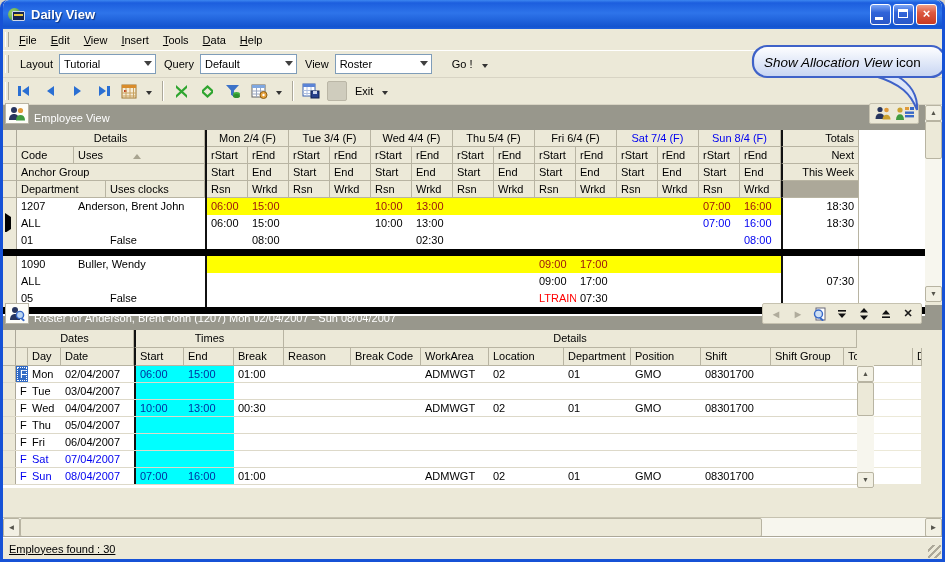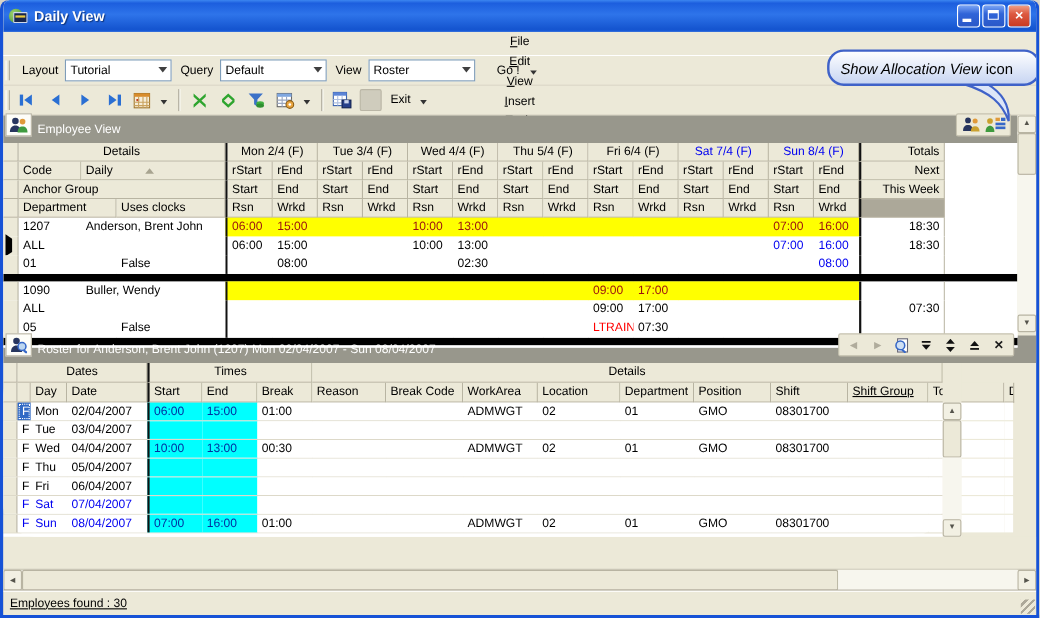--- a/index.html
+++ b/index.html
@@ -14,21 +14,21 @@
   .appico{width:18px;height:16px;position:relative;}
   .appico .globe{position:absolute;left:0;top:1px;width:13px;height:13px;border-radius:50%;background:radial-gradient(circle at 35% 35%,#9fd470,#3f8f2e);}
   .appico .scr{position:absolute;left:4px;top:4px;width:13px;height:10px;background:#17264f;border:1px solid #cfd8ea;border-radius:1px;}
   .appico .scr i{display:block;margin:2px 1px 0 1px;height:2px;background:#e8c93f;}
   .winbtn{width:21px;height:21px;margin-left:2px;border:1px solid #fff;border-radius:3px;position:relative;
     background:linear-gradient(180deg,#7ba5f5 0%,#3064d8 40%,#2a58c8 100%);}
   .winbtn.close{background:linear-gradient(180deg,#f0a086 0%,#dd5941 40%,#c83a22 100%);color:#fff;font-weight:bold;font-size:13px;text-align:center;line-height:18px;}
   .winbtn .minbar{position:absolute;left:4px;bottom:4px;width:8px;height:3px;background:#fff;}
   .winbtn .maxbox{position:absolute;left:4px;top:4px;width:10px;height:9px;border:1px solid #fff;border-top:3px solid #fff;}
   
-  .menubar{height:22px;display:flex;align-items:center;background:#ECE9D8;border-bottom:1px solid #fff;flex-direction:column;}
+  .menubar{height:22px;display:flex;align-items:center;background:#ECE9D8;border-bottom:1px solid #fff;}
   .grip{width:4px;height:70%;margin:0 3px 0 2px;border-left:1px solid #fff;border-right:1px solid #aca899;}
   .mitem{padding:3px 7px;cursor:default;}
   .mitem::first-letter{text-decoration:underline;}
   .toolbar{height:27px;display:flex;align-items:center;background:#ECE9D8;border-bottom:1px solid #d8d4c4;}
   .tlabel{margin:0 6px 0 8px;}
   .combo{width:97px;height:20px;background:#fff;border:1px solid #7f9db9;display:flex;align-items:center;padding-left:4px;position:relative;}
   .combo .arr{position:absolute;right:3px;top:6px;width:0;height:0;border:4px solid transparent;border-top:5px solid #404040;}
   .gobtn{margin-left:14px;padding:2px 6px;}
   .chev{margin:6px 6px 0 4px;width:0;height:0;border:3px solid transparent;border-top:4px solid #333;}
   .tbtn{width:24px;height:22px;display:flex;align-items:center;justify-content:center;margin:0 1px;}
@@ -63,21 +63,21 @@
   .bl{color:#0000f0;}
   .red{color:#ff0000;}
   .wkhdr{color:#0000f0;}
   .sorttri{display:inline-block;width:0;height:0;border:4px solid transparent;border-bottom:5px solid #a8a490;margin-left:30px;}
   .rowarrow{width:0;height:0;border:4px solid transparent;border-left:6px solid #000;margin:4px 0 0 2px;}
   .totgray{background:#aca899;}
   
   .r0{width:13px;flex:none;}.r1{width:12px;flex:none;}.r2{width:33px;flex:none;}.r3{width:73px;flex:none;}
   .r4{width:50px;flex:none;}.r5{width:50px;flex:none;}.r6{width:50px;flex:none;}.r7{width:67px;flex:none;}
   .r8{width:70px;flex:none;}.r9{width:68px;flex:none;}.r10{width:75px;flex:none;}.r11{width:67px;flex:none;}
-  .r12{width:70px;flex:none;}.r13{width:70px;flex:none;}.r14{width:73px;flex:none;text-decoration:underline;}.r15{width:69px;flex:none;}
+  .r12{width:70px;flex:none;}.r13{width:70px;flex:none;}.r14{width:73px;flex:none;}.r15{width:69px;flex:none;}
   .r16{flex:1;}
   .rostergrid{width:854px;background:#fff;border-radius:29px;}
   .rrow{border-bottom:1px solid #ddd9c9;}
   .cyan{background:#00ffff;color:#0030a0;}
   .fsel{background:#316ac5;color:#fff;outline:1px dotted #fff;outline-offset:-2px;text-align:center;}
   .fcell{text-align:center;background:#fff;}
   .groupline{width:118px;flex:none;}
   .gtimes{width:150px;flex:none;}
   .gdet{flex:1;}
   
@@ -279,21 +279,21 @@
             <div class="hc wd ctr wkhdr">Sat 7/4 (F)</div>
             <div class="hc wd ctr wkhdr">Sun 8/4 (F)</div>
           </div>
           <div class="hc wt rgt tl">Totals</div>
           <div class="wf"></div>
         </div>
 
         <div class="grow">
           <div class="hc w1 selcol"></div>
           <div class="hc w2">Code</div>
-          <div class="hc w3"><span>Daily</span><span class="sorttri"></span></div>
+          <div class="hc w3"><span>Uses</span><span class="sorttri"></span></div>
           <div class="band">
             <div class="hc ws">rStart</div>
               <div class="hc ws">rEnd</div>
             <div class="hc ws">rStart</div>
               <div class="hc ws">rEnd</div>
             <div class="hc ws">rStart</div>
               <div class="hc ws">rEnd</div>
             <div class="hc ws">rStart</div>
               <div class="hc ws">rEnd</div>
             <div class="hc ws">rStart</div>

